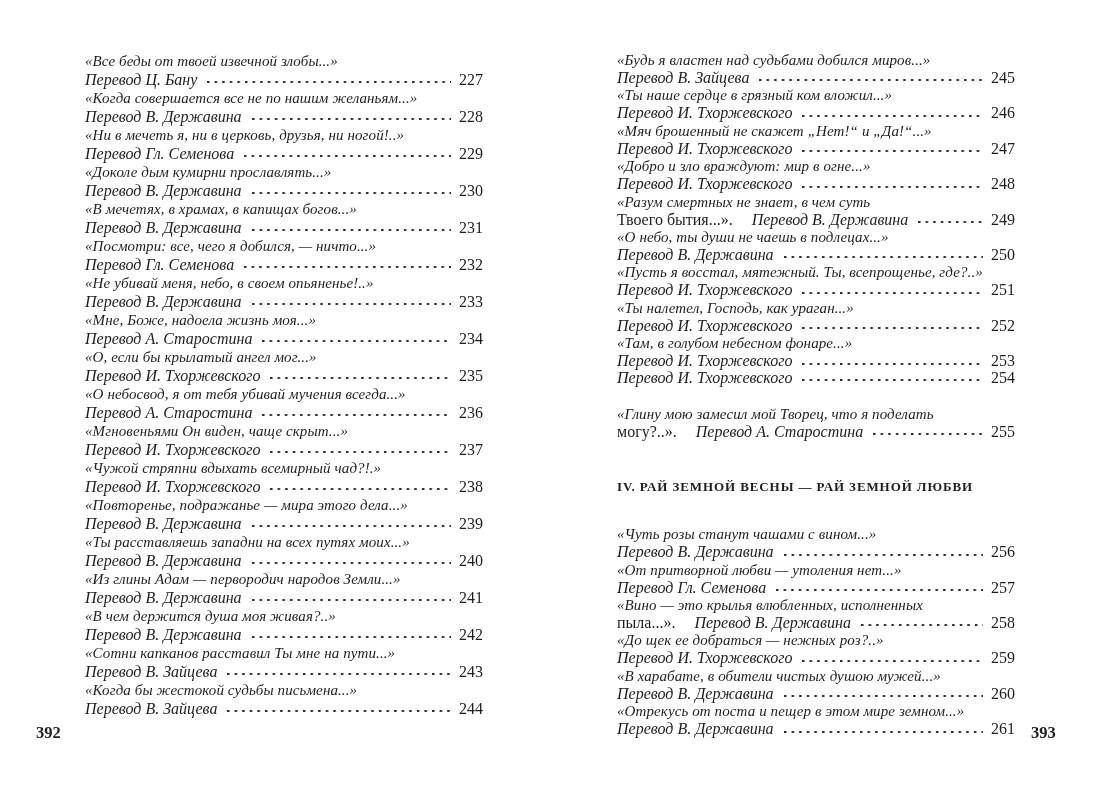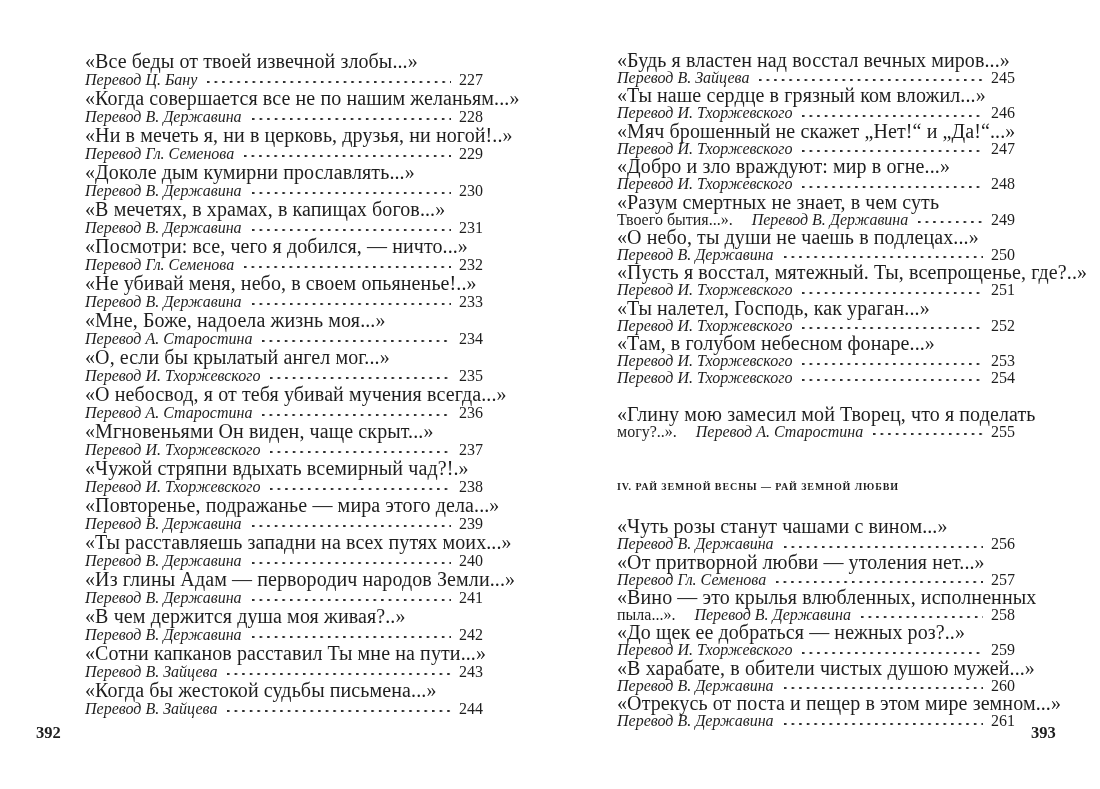--- a/index.html
+++ b/index.html
@@ -13,24 +13,25 @@
   }
   .page { position:absolute; top:51px; width:398px; }
   .page.left  { left:85px; }
   .page.right { left:617px; }
 
   .entry { overflow:visible; }
   .left  .entry { height:37px; }
   .right .entry { height:35.4px; }
 
   .entry-title {
-    font-size:20px;
+    font-size:15px;
     line-height:20px;
     white-space:nowrap;
     letter-spacing:0.1px;
+    font-style:italic;
   }
   .right .entry-title { line-height:19px; }
 
   .entry-leader {
     display:flex;
     align-items:flex-end;
     height:17px;
     font-size:16px;
     line-height:17px;
     white-space:nowrap;
@@ -46,24 +47,24 @@
     height:10px;
     margin:0 8px 2px 10px;
     background-image:radial-gradient(circle at 1.2px 6px, #2e2e2e 1.15px, rgba(0,0,0,0) 1.5px);
     background-size:7.6px 10px;
     background-repeat:repeat-x;
   }
   .pg { font-size:16px; }
 
   .section-header {
     font-weight:bold;
-    font-size:10px;
+    font-size:13px;
     letter-spacing:0.9px;
     line-height:20px;
-    margin:37px 0 20px 0;
+    margin:37px 0 28px 0;
     white-space:nowrap;
   }
 
   .folio {
     position:absolute;
     top:691px;
     font-weight:bold;
     font-size:16.5px;
     line-height:20px;
     margin-top:32px;
@@ -216,21 +217,21 @@
         <div class="entry-title">«Когда бы жестокой судьбы письмена...»</div>
         <div class="entry-leader">
           <span class="translator">Перевод В. Зайцева</span>
           <span class="dots"></span>
           <span class="pg">244</span>
         </div>
       </div>
     </div>
   <div class="page right">
       <div class="entry">
-        <div class="entry-title">«Будь я властен над восстал вечных миров...»</div>
+        <div class="entry-title">«Будь я властен над судьбами добился миров...»</div>
         <div class="entry-leader">
           <span class="translator">Перевод В. Зайцева</span>
           <span class="dots"></span>
           <span class="pg">245</span>
         </div>
       </div>
       <div class="entry">
         <div class="entry-title">«Ты наше сердце в грязный ком вложил...»</div>
         <div class="entry-leader">
           <span class="translator">Перевод И. Тхоржевского</span>

